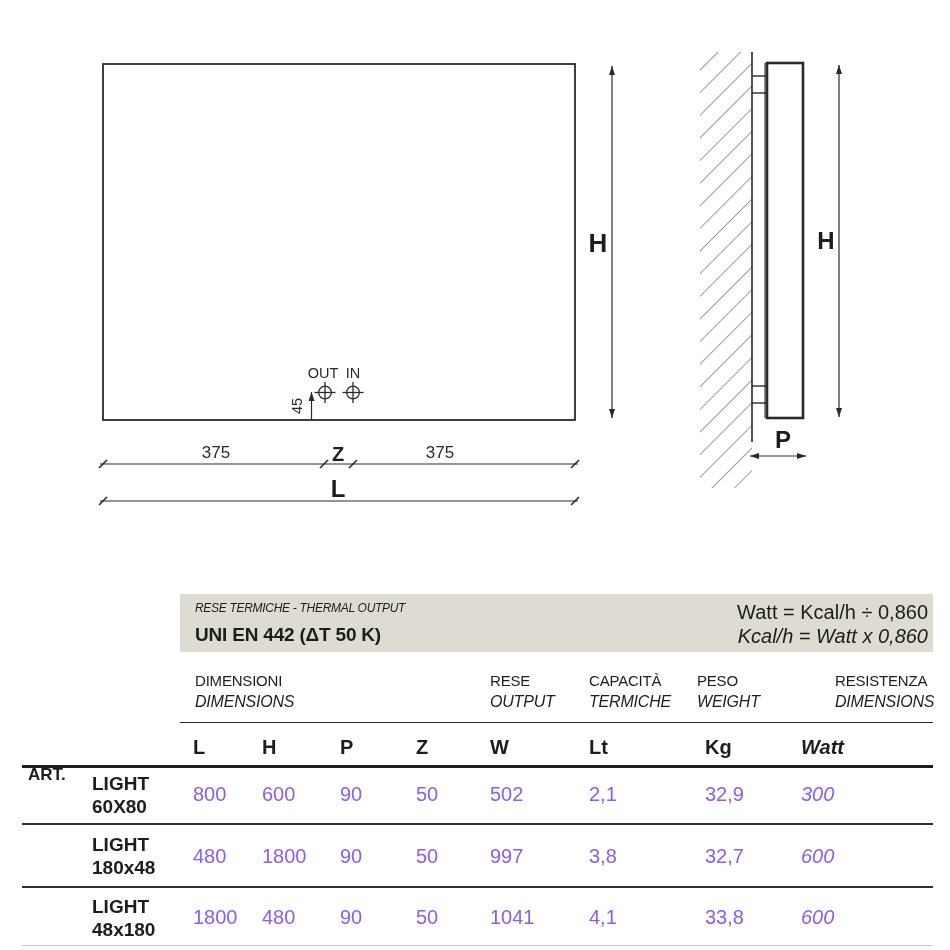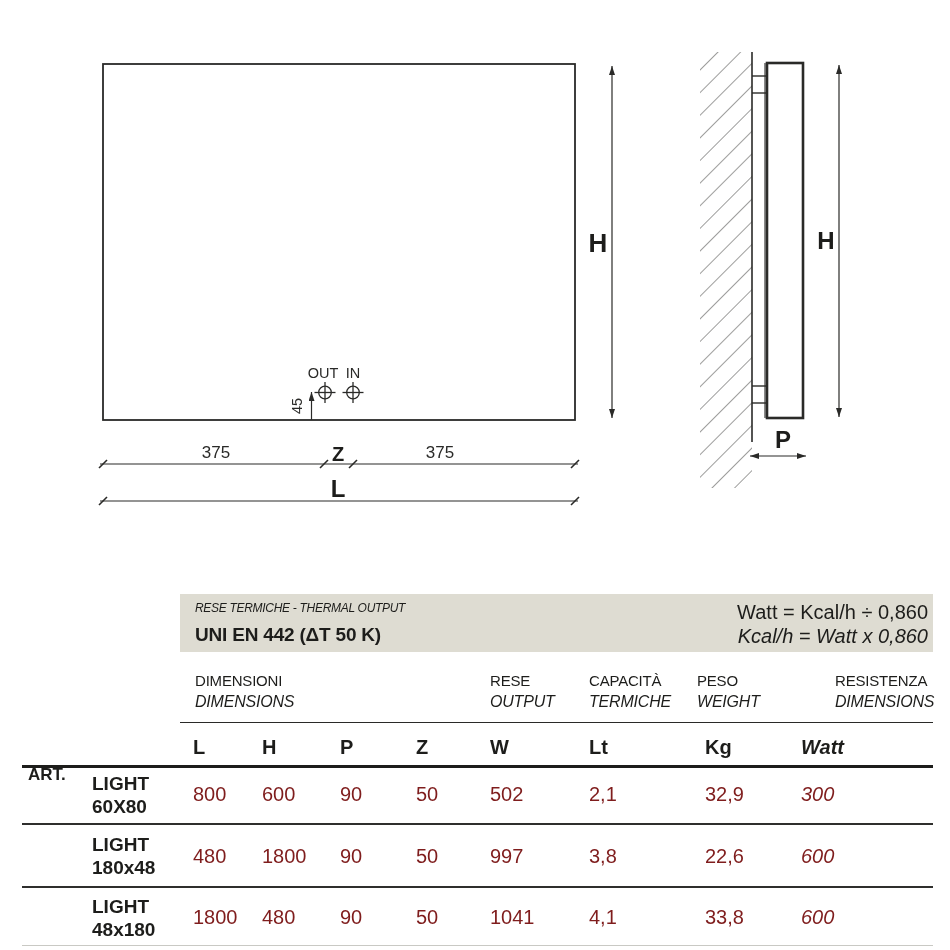--- a/index.html
+++ b/index.html
@@ -36,21 +36,21 @@
   .sep-bottom{left:22px;top:945px;width:911px;border-top:1.5px solid #c9c9c4;}
 
   .subhead{top:736px;font-size:20px;font-weight:bold;}
   .art-head{left:28px;top:738px;font-size:17px;font-weight:bold;margin-top:27px;}
 
   .c0{left:193px;}.c1{left:262px;}.c2{left:340px;}.c3{left:416px;}
   .c4{left:490px;}.c5{left:589px;}.c6{left:697px;margin-left:8px;}.c7{left:801px;font-style:italic;}
 
   .row-label{left:44px;font-size:19px;font-weight:bold;line-height:23px;margin-left:48px;}
   .r0{top:772px;}.r1{top:833px;}.r2{top:895px;}
-  .val{font-size:20px;color:#7f1d1d;}
+  .val{font-size:20px;color:#8b5cf6;}
   .r0v{top:783px;}.r1v{top:845px;}.r2v{top:906px;}
 </style>
 </head>
 <body>
 
 <svg class="abs" style="left:0;top:0;" width="950" height="570" viewBox="0 0 950 570">
   <defs>
     <marker id="arr" markerUnits="userSpaceOnUse" markerWidth="10" markerHeight="8" refX="9" refY="3" orient="auto-start-reverse">
       <path d="M0,0 L9,3 L0,6 Z" fill="#2a2a28"></path>
     </marker>
@@ -178,21 +178,21 @@
 <div class="abs row-label r1">
   <div>LIGHT</div>
   <div>180x48</div>
 </div>
 <span class="abs val r1v c0">480</span>
 <span class="abs val r1v c1">1800</span>
 <span class="abs val r1v c2">90</span>
 <span class="abs val r1v c3">50</span>
 <span class="abs val r1v c4">997</span>
 <span class="abs val r1v c5">3,8</span>
-<span class="abs val r1v c6">22,6</span>
+<span class="abs val r1v c6">32,7</span>
 <span class="abs val r1v c7">600</span>
 <div class="abs sep sep2"></div>
 
 <div class="abs row-label r2">
   <div>LIGHT</div>
   <div>48x180</div>
 </div>
 <span class="abs val r2v c0">1800</span>
 <span class="abs val r2v c1">480</span>
 <span class="abs val r2v c2">90</span>

